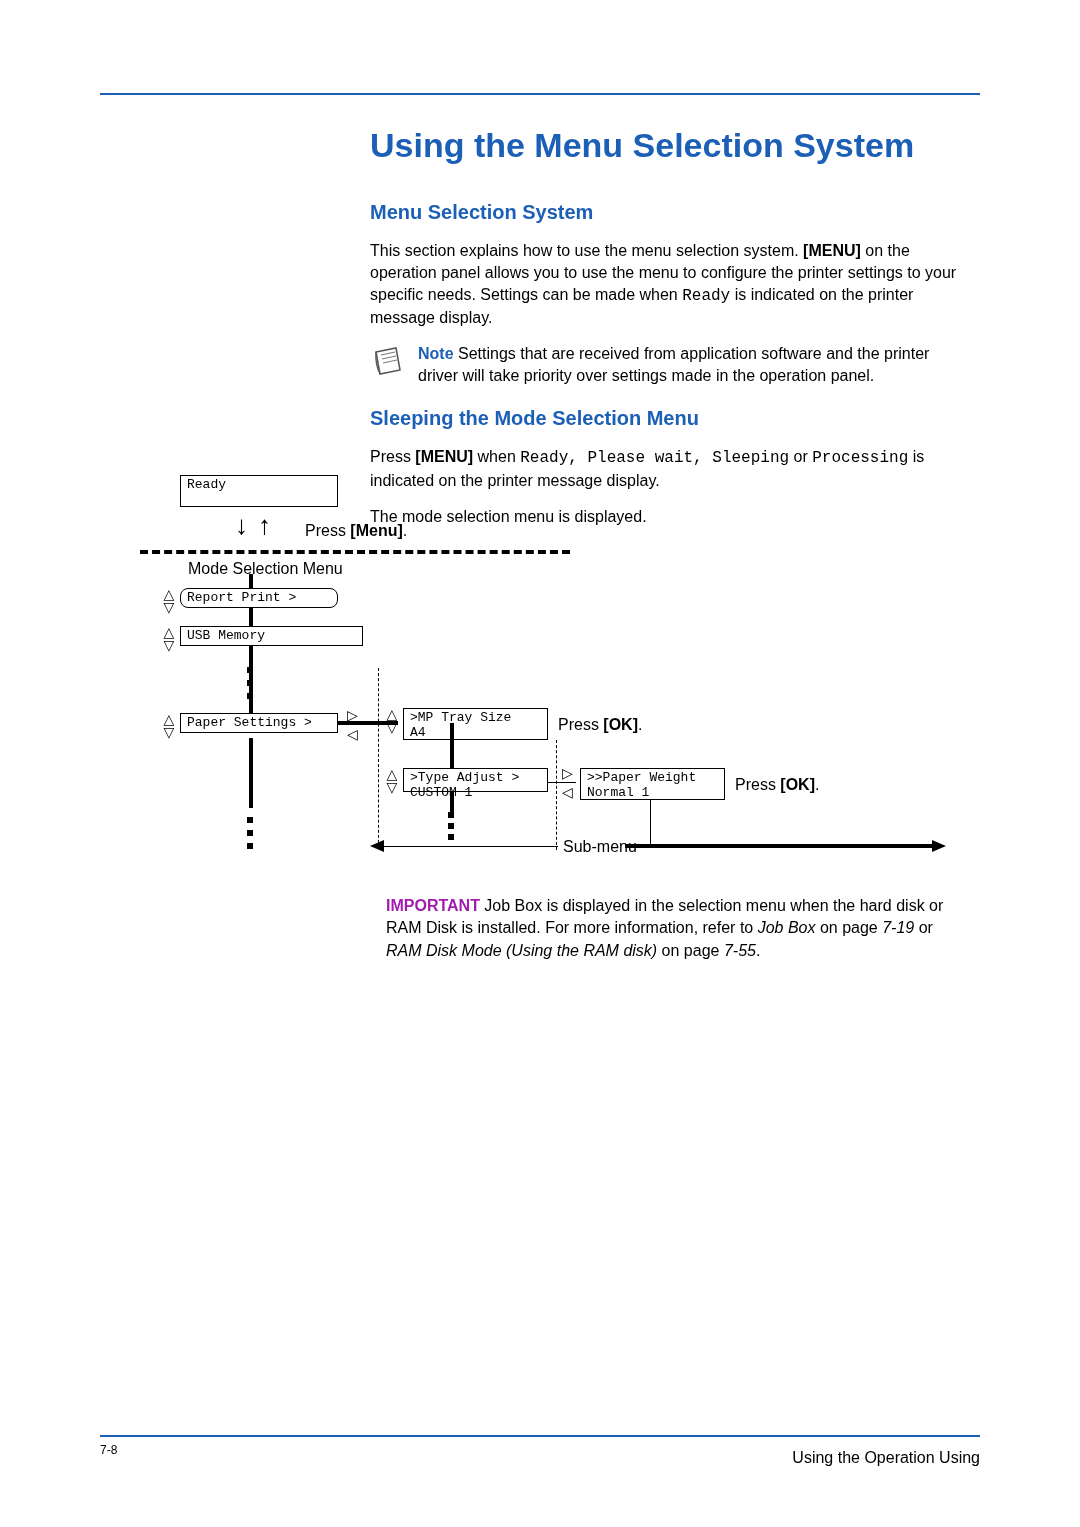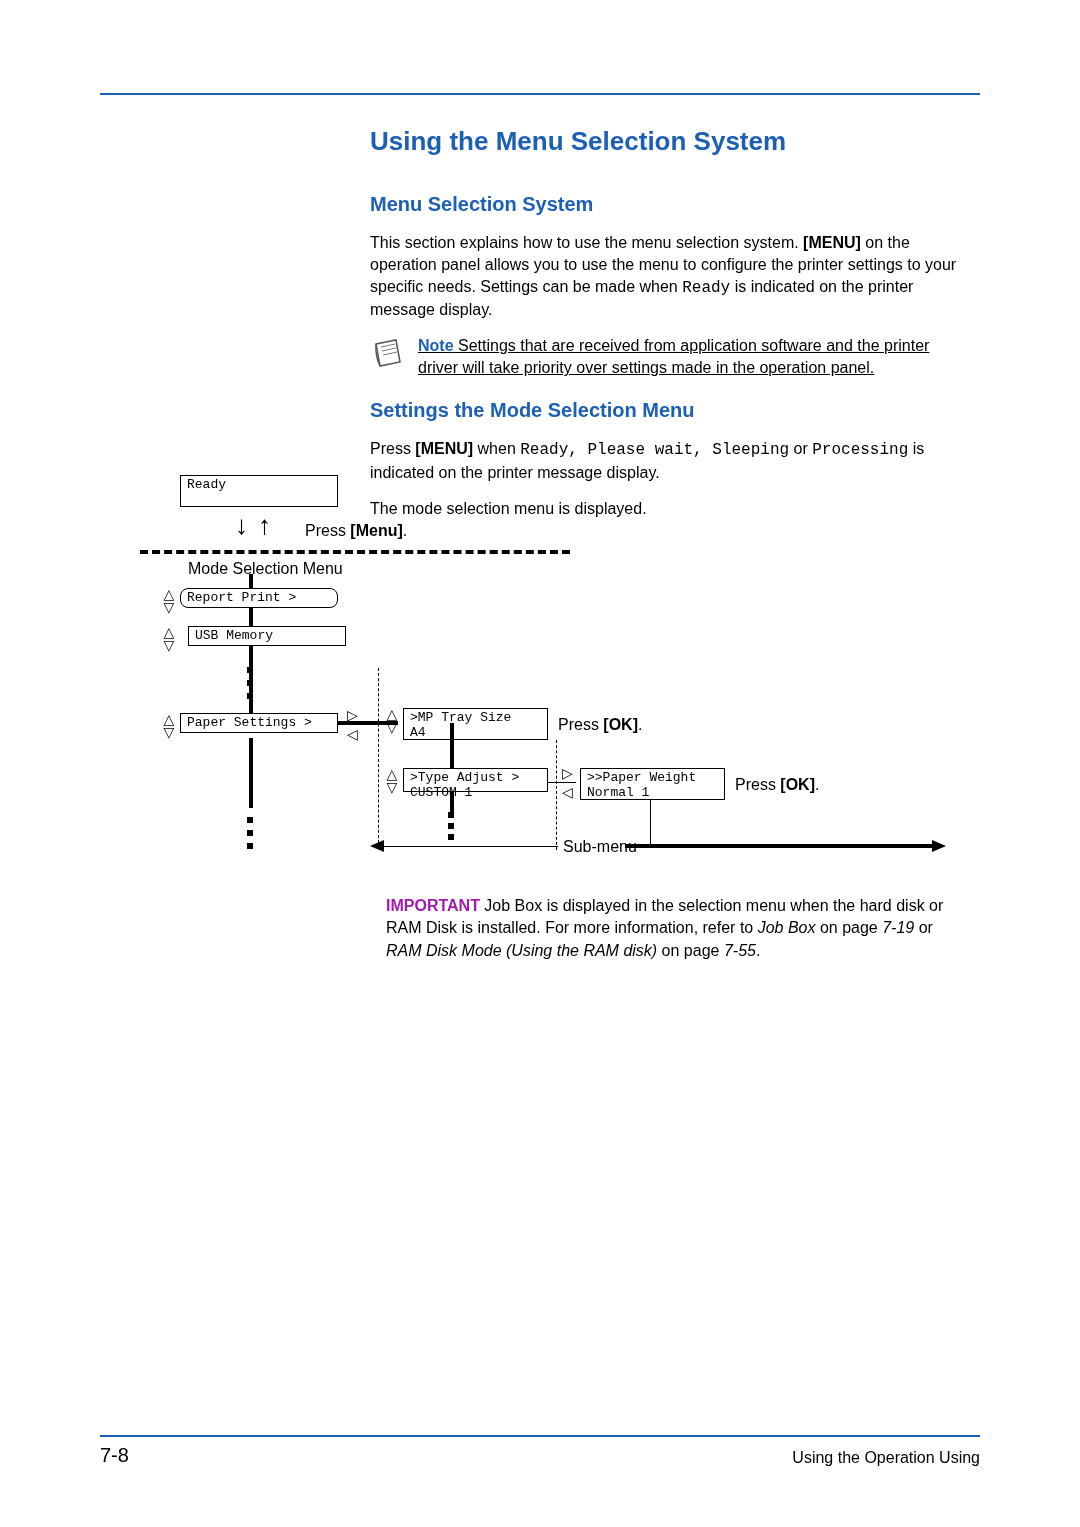--- a/index.html
+++ b/index.html
@@ -35,47 +35,47 @@
   }
   .content {
     position: absolute;
     top: 126px;
     left: 370px;
     right: 110px;
   }
   h1.blue {
     color: #1b5fb6;
     font-weight: bold;
-    font-size: 26px;
+    font-size: 34px;
     margin: 0 0 36px 0;
   }
   h2.blue {
     color: #1b5fb6;
     font-weight: bold;
     font-size: 20px;
     margin: 0 0 16px 0;
   }
   p { margin: 0 0 14px 0; line-height: 1.38; }
   .mono { font-family: "Courier New", monospace; }
   .note-row { display: flex; gap: 12px; margin-bottom: 20px; align-items: flex-start; }
   .note-icon {
     flex: 0 0 36px; height: 36px;
     display: flex; align-items: center; justify-content: center;
   }
-  .note-text { flex: 1; line-height: 1.38; text-decoration: underline; }
+  .note-text { flex: 1; line-height: 1.38; }
   .note-label { color: #1b5fb6; font-weight: bold; }
   .important-block { position: absolute; top: 895px; left: 386px; right: 110px; line-height: 1.4; }
   .important-label { color: #a21caf; font-weight: bold; }
   .italic { font-style: italic; }
 
   .footer-left {
     position: absolute;
-    bottom: 60px;
+    bottom: 70px;
     left: 100px;
-    font-size: 20px;
+    font-size: 12px;
     text-align: center;
   }
   .footer-right {
     position: absolute;
     bottom: 60px;
     right: 100px;
     font-size: 16px;
   }
 
   
@@ -135,21 +135,21 @@
           <path d="M5 8 Q 4 20 9 30" fill="none" stroke="#555" stroke-width="1.3"></path>
           <line x1="10" y1="11" x2="24" y2="8" stroke="#777" stroke-width="1"></line>
           <line x1="11" y1="15" x2="25" y2="12" stroke="#777" stroke-width="1"></line>
           <line x1="12" y1="19" x2="26" y2="16" stroke="#777" stroke-width="1"></line>
         </svg>
       </div>
       <div class="note-text">
         <span class="note-label">Note</span><span>  Settings that are received from application software and the printer driver will take priority over settings made in the operation panel.</span>
       </div>
     </div>
-    <h2 class="blue">Settings the Mode Selection Menu</h2>
+    <h2 class="blue">Sleeping the Mode Selection Menu</h2>
     <p>
       <span>Press </span><b>[MENU]</b><span> when </span><span class="mono">Ready, Please wait, Sleeping</span><span> or </span><span class="mono">Processing</span><span> is indicated on the printer message display.</span>
     </p>
     <p>The mode selection menu is displayed.</p>
   </div>
 
   <div class="diagram">
 
     <div class="disp" style="top:5px;left:30px;width:158px;height:32px;">Ready</div>
 
@@ -167,21 +167,21 @@
     <div class="sq" style="top:223px;left:97px;"></div>
     <div class="vline" style="top:268px;left:99px;height:70px;"></div>
     <div class="sq" style="top:347px;left:97px;"></div>
     <div class="sq" style="top:360px;left:97px;"></div>
     <div class="sq" style="top:373px;left:97px;"></div>
 
     <div class="arrow-pair" style="top:118px;left:12px;">△<br>▽</div>
     <div class="disp" style="top:118px;left:30px;width:158px;height:20px;border-radius:8px;">Report Print    &gt;</div>
 
     <div class="arrow-pair" style="top:156px;left:12px;">△<br>▽</div>
-    <div class="disp" style="top:156px;left:38px;width:158px;height:20px;">USB Memory</div>
+    <div class="disp" style="top:156px;left:30px;width:183px;height:20px;">USB Memory</div>
 
     <div class="arrow-pair" style="top:243px;left:12px;">△<br>▽</div>
     <div class="disp" style="top:243px;left:30px;width:158px;height:20px;">Paper Settings  &gt;</div>
 
     <div class="hline" style="top:251px;left:188px;width:60px;"></div>
 
     <div style="position:absolute;top:237px;left:197px;font-size:14px;">▷</div>
     <div style="position:absolute;top:256px;left:197px;font-size:14px;">◁</div>
 
     <div class="vdash" style="top:198px;left:228px;height:180px;"></div>

